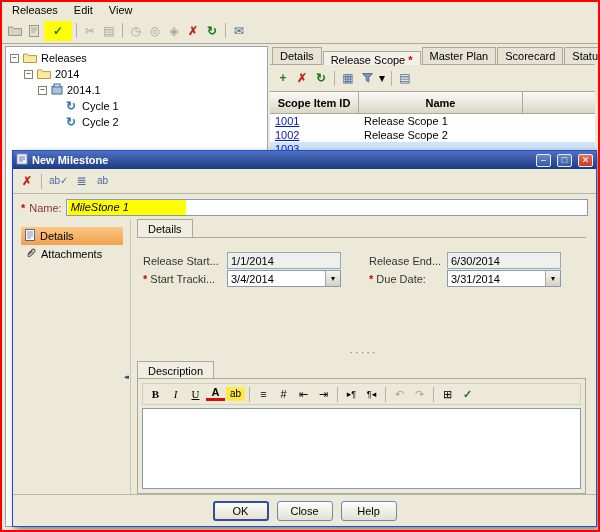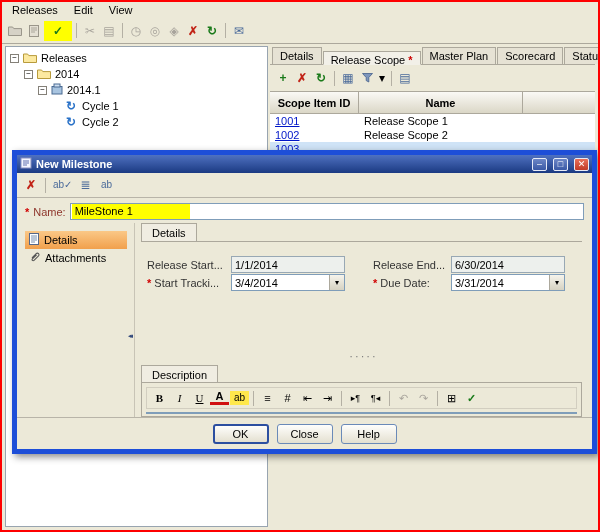--- a/index.html
+++ b/index.html
@@ -58,40 +58,40 @@
               border-top: 1px solid #aca89c; border-bottom: 1px solid #aca89c; }
   .gh { display: flex; align-items: center; justify-content: center; border-right: 1px solid #aca89c; height: 100%; }
   .gh-id { width: 89px; } .gh-nm { width: 164px; } .gh-rest { flex: 1; border-right: none; }
   .grow { display: flex; height: 14px; align-items: center; background: #fff; }
   .grow.selected { background: #cfe3f6; }
   .gc { padding: 0 5px; white-space: nowrap; overflow: hidden; }
   .gc-id { width: 89px; } .gc-nm { width: 164px; } .gc-rest { flex: 1; }
   .idlink { color: #0016c8; text-decoration: underline; cursor: pointer; }
 
   
-  .dialog { position: absolute; left: 10px; top: 148px; width: 585px; height: 304px;
-            background: #ece9d8; border: 5px solid #1d4ed8;
+  .dialog { position: absolute; left: 10px; top: 148px; width: 585px; height: 377px;
+            background: #ece9d8; border: 1px solid #1d4ed8;
             box-shadow: 3px 3px 7px rgba(0,0,0,.45);
             display: flex; flex-direction: column; z-index: 5; }
   .dtitle { height: 18px; flex: none; display: flex; align-items: center; gap: 4px; padding: 0 3px;
             background: linear-gradient(to bottom, #4f71c0, #1b3a82); }
   .dtitle .ttl { color: #fff; font-weight: bold; flex: 1; }
   .tbtn { width: 15px; height: 13px; display: inline-flex; align-items: center; justify-content: center;
           font-size: 9px; line-height: 1; color: #fff; border: 1px solid #e8ecf8; border-radius: 2px;
           background: linear-gradient(#6c86c6, #3a59a6); margin-left: 2px; cursor: default; }
   .tbtn.closeb { background: linear-gradient(#e8705a, #c03a28); }
 
   .dtoolbar { height: 25px; flex: none; display: flex; align-items: center; gap: 2px;
               padding: 0 5px; border-bottom: 1px solid #b8b4a8; }
 
   .namerow { flex: none; display: flex; align-items: center; gap: 4px; padding: 5px 8px 3px 8px; }
   .star { color: #d00000; font-weight: bold; }
   .rlabel { color: #8e352b; }
   .nameinput { flex: 1; height: 17px; background: #fff; border: 1px solid #7f9db9;
-               display: flex; align-items: center; padding: 0 1px; }
+               display: flex; align-items: center; padding: 0 1px; font-style: italic; }
   .namehl { background: #ffff00; display: inline-block; width: 118px; height: 15px;
             line-height: 15px; padding-left: 3px; }
 
   .dcontent { flex: 1; display: flex; min-height: 0; }
   .dsidebar { width: 110px; flex: none; padding: 8px 0 0 8px; }
   .sitem { display: flex; align-items: center; gap: 5px; height: 18px; padding-left: 4px; cursor: default; }
   .sitem.selected { background: linear-gradient(#fac887, #f1a04c); }
   .dsplit { width: 8px; flex: none; border-right: 1px solid #c8c4b6; position: relative; }
   .collapse { position: absolute; top: 56%; left: 1px; color: #344a7c; font-size: 7px; letter-spacing: -2px; }
 

